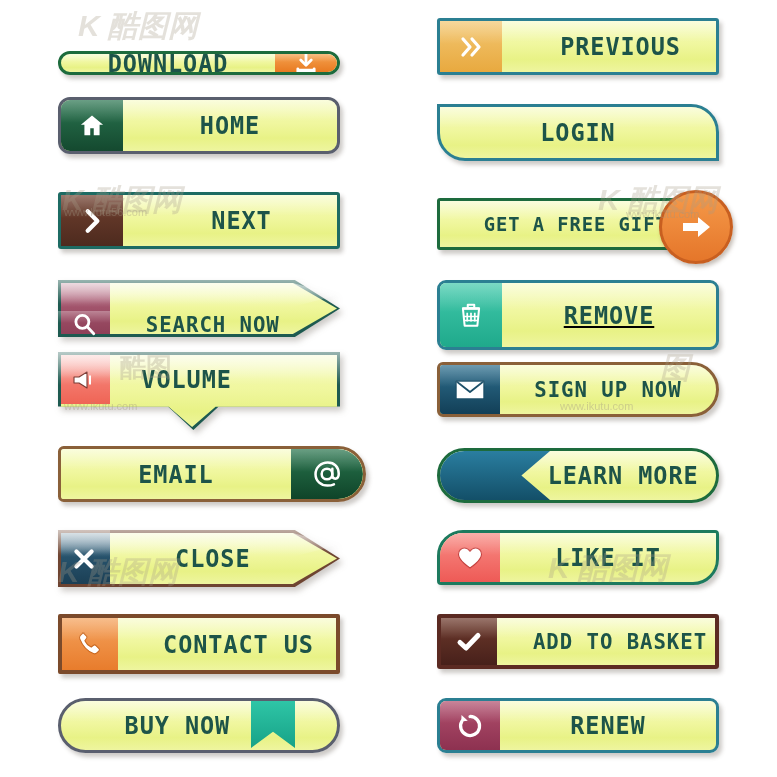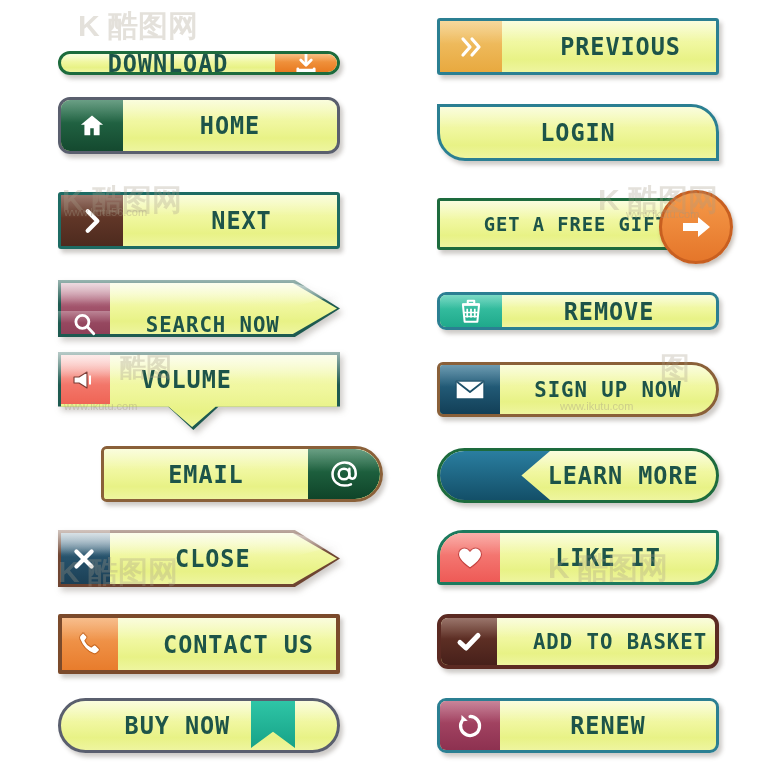--- a/index.html
+++ b/index.html
@@ -80,21 +80,21 @@
     position:absolute;
     font-family:"Liberation Sans",sans-serif;
     color:rgba(150,140,120,.30);
     pointer-events:none;
     user-select:none;
     white-space:nowrap;
     z-index:60;
   }
   .wm.cn{font-size:26px;font-weight:bold;color:rgba(170,160,140,.34);}
   .wm.url{font-size:11px;color:rgba(160,150,130,.40);}
-  .wm.big{font-size:30px;font-weight:bold;color:rgba(165,155,135,.30);}
+  .wm.big{font-size:30px;font-weight:bold;color:rgba(165,155,135,.30);font-style:italic;}
 </style>
 </head>
 <body>
 
 <div class="stage">
 
   <div class="btn pill" style="left:58px;top:18px;width:282px;height:57px;">
     <div class="body" style="border-color:#1d6b3d;margin-top:33px;">
       <div class="label">DOWNLOAD</div>
       <div class="iconpad" style="background:linear-gradient(180deg,#f5a24f,#e87a21);width:62px;border-radius:0 27px 27px 0;">
@@ -178,21 +178,21 @@
       <div class="iconpad" style="background:none;width:52px;">
         <svg width="26" height="26" viewBox="0 0 24 24" fill="none" stroke="#fff" stroke-width="2.6" stroke-linecap="round">
           <circle cx="10.5" cy="10" r="6"></circle>
             <path d="M15 14.5 21 21"></path>
         </svg>
       </div>
       <div class="label small" style="padding-right:26px;">SEARCH NOW</div>
     </div>
   </div>
 
-  <div class="btn rounded" style="left:437px;top:292px;width:282px;height:38px;">
+  <div class="btn rounded" style="left:437px;top:280px;width:282px;height:70px;text-decoration:underline;">
     <div class="body" style="border-color:#2b7f92;border-radius:9px;">
       <div class="iconpad" style="background:linear-gradient(180deg,#42c9ab,#1fa98b);width:62px;">
         <svg width="26" height="28" viewBox="0 0 24 26" fill="none" stroke="#fff" stroke-width="1.9" stroke-linejoin="round">
           <path d="M4.5 7h15l-1.6 16H6.1z" fill="none"></path>
           <path d="M4 7h16" stroke-width="2.4"></path>
           <path d="M9 3.5h6v3H9z"></path>
           <path d="M8.5 11v8M12 11v8M15.5 11v8" stroke-width="1.6"></path>
           <path d="M5.5 14.5h13M5.8 18h12.4" stroke-width="1.4"></path>
         </svg>
       </div>
@@ -230,21 +230,21 @@
       <div class="iconpad" style="background:linear-gradient(180deg,#2e6f8e,#123f57);width:60px;">
         <svg width="32" height="24" viewBox="0 0 32 24" fill="#fff" stroke="#1c4f68" stroke-width="1.4" stroke-linejoin="round">
           <rect x="2" y="3" width="28" height="18" rx="1"></rect>
           <path d="M2 3 16 14 30 3" fill="none" stroke="#1c4f68" stroke-width="1.8"></path>
         </svg>
       </div>
       <div class="label small">SIGN UP NOW</div>
     </div>
   </div>
 
-  <div class="btn" style="left:58px;top:446px;width:282px;height:56px;margin-left:43px;">
+  <div class="btn" style="left:58px;top:446px;width:308px;height:56px;">
     <div class="body" style="border-color:#8a6039;border-radius:6px 30px 30px 6px;">
       <div class="label">EMAIL</div>
       <div class="iconpad" style="background:linear-gradient(180deg,#29754e,#0f4429);width:72px;border-radius:0 26px 26px 0;">
         <svg width="32" height="32" viewBox="0 0 24 24" fill="none" stroke="#fff" stroke-width="1.9" stroke-linecap="round">
           <circle cx="12" cy="12" r="4"></circle>
           <path d="M16 8v5.2c0 1.6 1 2.3 2.2 2.3 1.6 0 2.6-1.3 2.6-3.6C20.8 6.6 17.6 3.4 12.6 3.4 7.4 3.4 3.4 7.3 3.4 12.2c0 5 3.8 8.5 9 8.5 1.9 0 3.6-.4 4.8-1"></path>
         </svg>
       </div>
     </div>
   </div>
@@ -297,21 +297,21 @@
       <div class="iconpad" style="background:linear-gradient(180deg,#f4a25c,#e87c2c);width:56px;">
         <svg width="28" height="28" viewBox="0 0 24 24" fill="#fff" stroke="#c9671f" stroke-width="0.9">
           <path d="M6.2 2.5 9 5.3c.5.5.5 1.2.1 1.8L7.6 9.2c1.1 2.4 3 4.3 5.4 5.4l2.1-1.5c.6-.4 1.3-.4 1.8.1l2.8 2.8c.5.5.5 1.3 0 1.8l-1.8 1.8c-.8.8-2 1-3 .6C10.4 18.4 5.6 13.6 3.2 7.6c-.4-1-.2-2.2.6-3l1.8-1.8c.5-.5 1.2-.5 1.7-.1z"></path>
         </svg>
       </div>
       <div class="label">CONTACT US</div>
     </div>
   </div>
 
   <div class="btn rounded" style="left:437px;top:614px;width:282px;height:55px;">
-    <div class="body" style="border-color:#5b2a22;border-width:4px;border-radius:11px;gap:28px;">
+    <div class="body" style="border-color:#5b2a22;border-width:4px;border-radius:3px;gap:28px;">
       <div class="iconpad" style="background:linear-gradient(180deg,#6e3a2c,#47201a);width:56px;">
         <svg width="30" height="26" viewBox="0 0 30 26" fill="none" stroke="#fff" stroke-width="5" stroke-linecap="round" stroke-linejoin="round">
           <path d="M6 13.5 12 19 24 6.5"></path>
         </svg>
       </div>
       <div class="label small">ADD TO BASKET</div>
     </div>
   </div>
 
   <div class="btn pill" style="left:58px;top:698px;width:282px;height:55px;">

